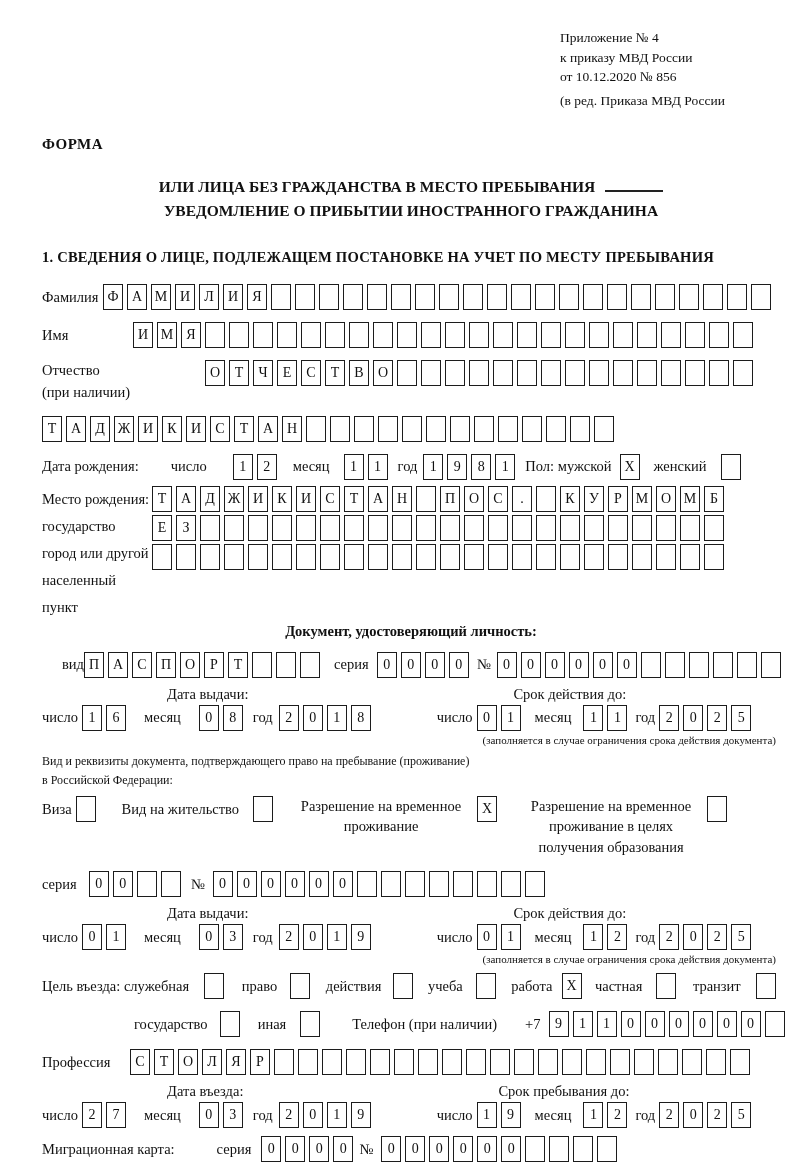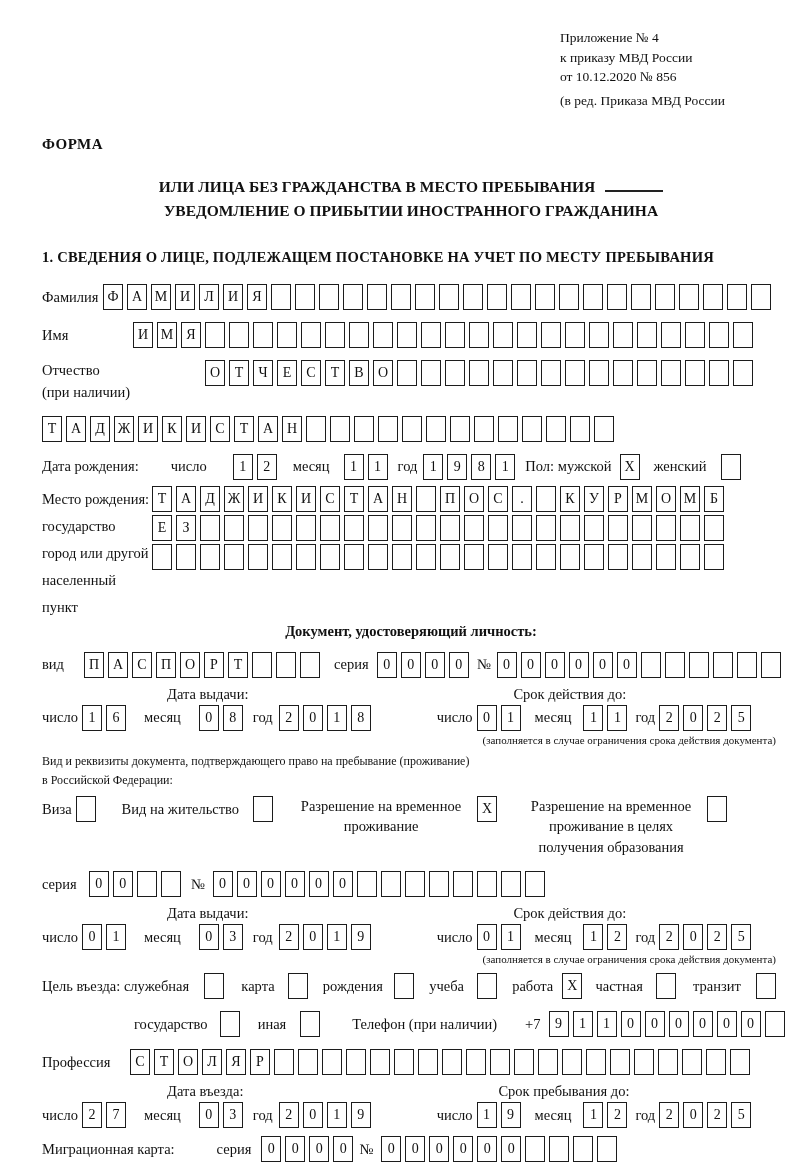--- a/index.html
+++ b/index.html
@@ -321,21 +321,21 @@
           <span class="cbox"></span>
           <span class="cbox"></span>
           <span class="cbox"></span>
         </div>
     </div>
   </div>
 
   <div class="center-bold" style="margin-top:2px;">Документ, удостоверяющий личность:</div>
 
   <div class="row">
-    <span class="lbl" style="width:42px;">вид</span>
+    <span class="lbl" style="width:42px;text-align:right;">вид</span>
     <span class="boxes">
         <span class="cbox">П</span>
         <span class="cbox">А</span>
         <span class="cbox">С</span>
         <span class="cbox">П</span>
         <span class="cbox">О</span>
         <span class="cbox">Р</span>
         <span class="cbox">Т</span>
         <span class="cbox"></span>
         <span class="cbox"></span>
@@ -517,25 +517,25 @@
         <span class="cbox">5</span>
       </span>
   </div>
   <div class="caption caption-right">(заполняется в случае ограничения срока действия документа)</div>
 
   <div class="row" style="margin-top:8px;justify-content:space-between;">
     <span class="lbl"><span>Цель въезда:</span>&nbsp;<span>служебная</span></span>
     <span class="boxes" style="margin-left:10px;">
         <span class="cbox"></span>
       </span>
-    <span class="lbl" style="margin-left:8px;">карта</span>
+    <span class="lbl" style="margin-left:8px;">право</span>
     <span class="boxes" style="margin-left:8px;">
         <span class="cbox"></span>
       </span>
-    <span class="lbl" style="margin-left:6px;">рождения</span>
+    <span class="lbl" style="margin-left:6px;">действия</span>
     <span class="boxes" style="margin-left:6px;">
         <span class="cbox"></span>
       </span>
     <span class="lbl" style="margin-left:6px;">учеба</span>
     <span class="boxes" style="margin-left:8px;">
         <span class="cbox"></span>
       </span>
     <span class="lbl" style="margin-left:6px;">работа</span>
     <span class="boxes" style="margin-left:4px;">
         <span class="cbox">X</span>

